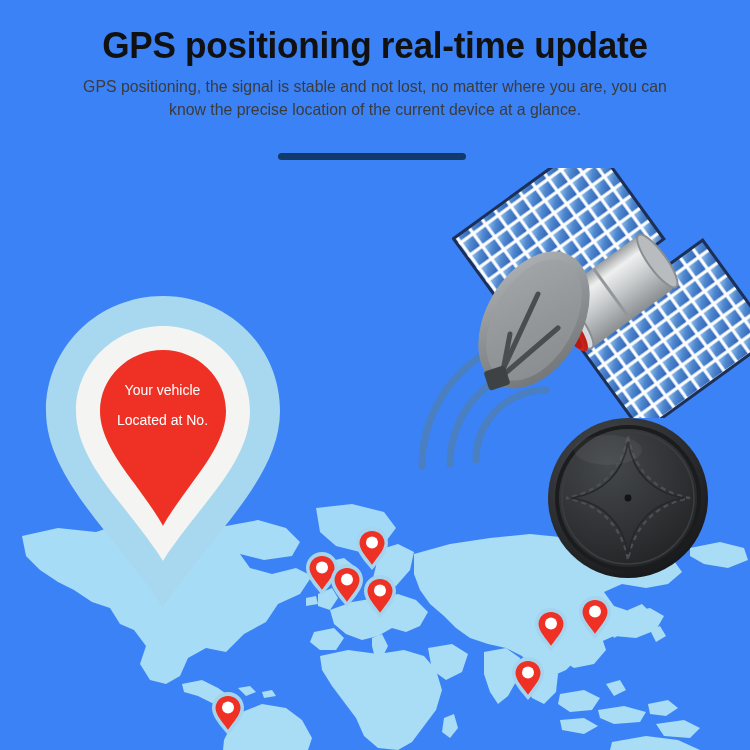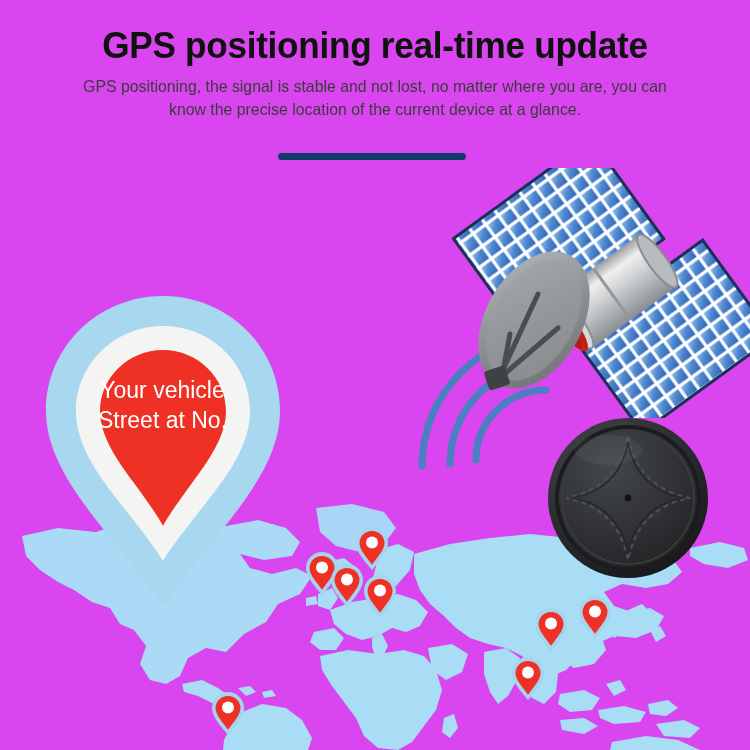--- a/index.html
+++ b/index.html
@@ -9,21 +9,21 @@
     background: #ffffff;
   }
   body {
     font-family: "Liberation Sans", sans-serif;
   }
   #page {
     position: relative;
     width: 750px;
     height: 750px;
     overflow: hidden;
-    background: #d946ef;
+    background: #3b82f6;
   }
 
   
   #header {
     position: absolute;
     left: 0;
     top: 0;
     width: 750px;
     height: 175px;
     text-align: center;
@@ -81,21 +81,21 @@
   }
   #vehicle-pin svg { display:block; width:250px; height:320px; }
   #vehicle-pin-label {
     position: absolute;
     left: 55px;
     top: 375px;
     width: 215px;
     text-align: center;
     color: #ffffff;
     font-family: "Liberation Sans", sans-serif;
-    font-size: 23px;
+    font-size: 14px;
     line-height: 30px;
     z-index: 23;
     pointer-events: none;
   }
   #vehicle-pin-label .ln { display: block; white-space: nowrap; }
 
   
   #signal-waves {
     position: absolute;
     left: 398px;
@@ -286,21 +286,21 @@
                C101,235 118,257 125,269 C132,257 149,235 168,211
                C192,181 212,151 212,119 C212,72 173,34 125,34 Z" fill="#f4f4f2"></path>
 
       <path d="M125,58 C90,58 62,86 62,119 C62,143 78,167 96,191
                C110,210 121,226 125,234 C129,226 140,210 154,191
                C172,167 188,143 188,119 C188,86 160,58 125,58 Z" fill="#ee3124"></path>
     </svg>
   </div>
   <div id="vehicle-pin-label" style="color: rgb(255, 255, 255);">
     <span class="ln">Your vehicle</span>
-    <span class="ln">Street at No.</span>
+    <span class="ln">Located at No.</span>
   </div>
 
   <div id="signal-waves">
     <svg viewBox="0 0 180 160" xmlns="http://www.w3.org/2000/svg" fill="none" stroke="#4a7fc1" stroke-linecap="round">
       <path d="M156,22 A132,132 0 0 0 24,154" stroke-width="7"></path>
       <path d="M152,52 A100,100 0 0 0 52,152" stroke-width="7"></path>
       <path d="M148,78 A70,70 0 0 0 78,148" stroke-width="7"></path>
     </svg>
   </div>
 

